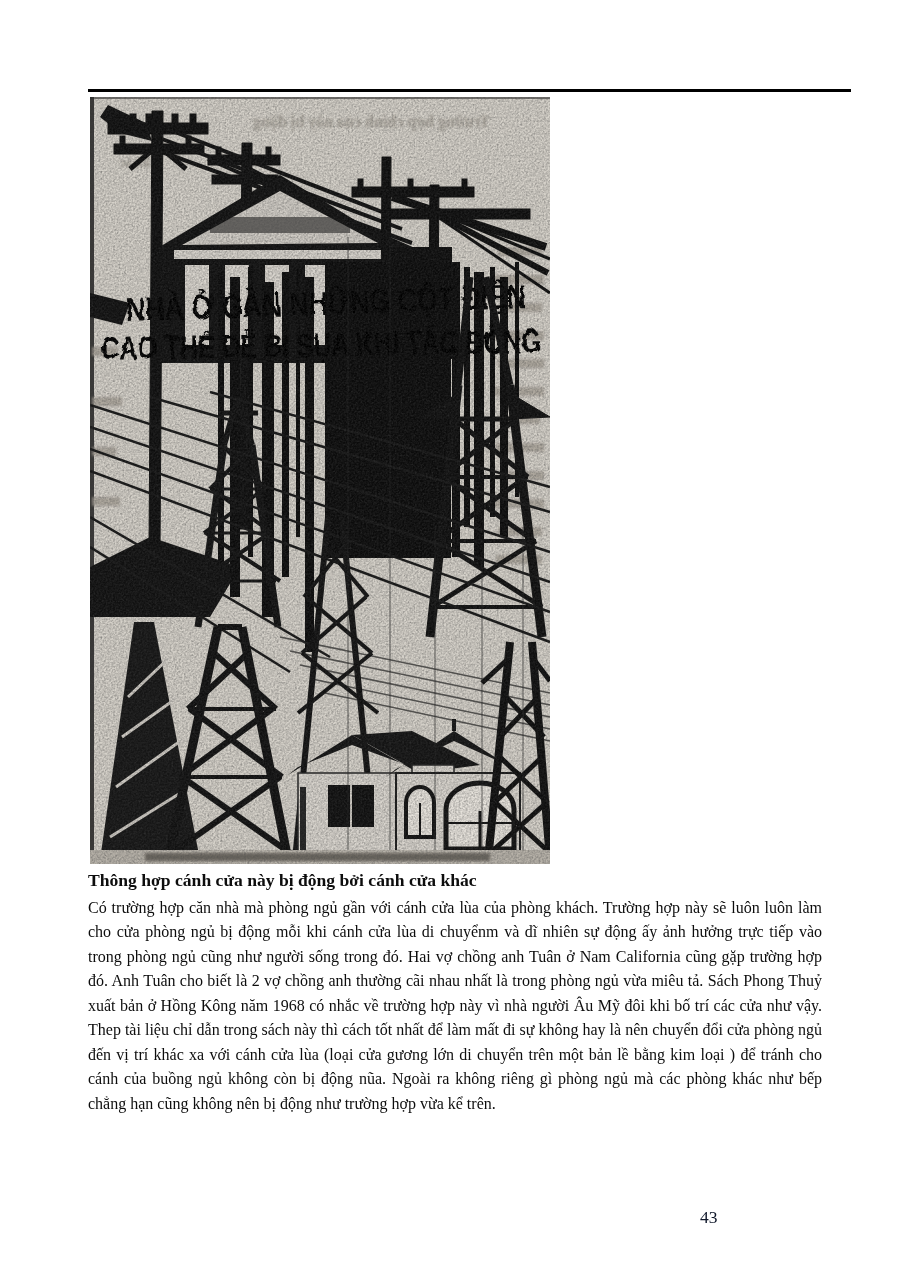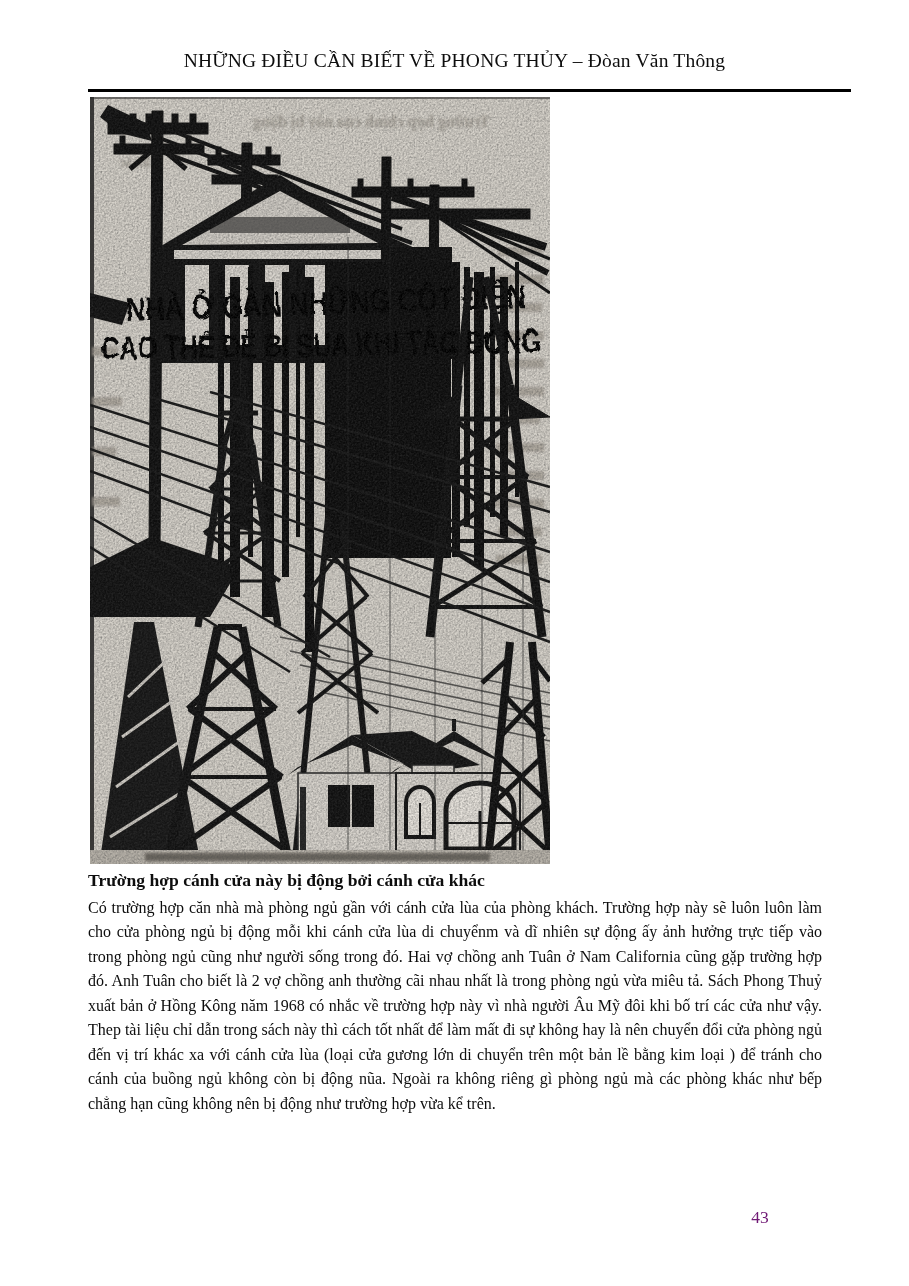--- a/index.html
+++ b/index.html
@@ -20,32 +20,31 @@
   .figure-wrap svg{display:block;}
   .fig-caption{
     position:absolute;top:870px;left:88px;width:740px;
     font-size:17.6px;font-weight:bold;color:#0d0d0d;
   }
   .body-text{
     position:absolute;top:896px;left:88px;width:734px;
     font-size:16px;line-height:24.45px;text-align:justify;color:#0d0d0d;
   }
   .page-number{
-    position:absolute;top:1207px;left:700px;width:120px;text-align:center;
-    font-size:17.5px;color:#701a75;
+    position:absolute;top:1207px;left:700px;width:120px;text-align:left;
+    font-size:17.5px;color:#0f172a;
   }
   .ovtext{font-family:"Liberation Sans", sans-serif;font-weight:bold;fill:#050505;}
   .ghost{font-family:"Liberation Serif", serif;font-weight:bold;fill:#9a948b;}
 </style>
 </head>
 <body>
 
 <div class="sheet">
 
-  <div class="header-title">NHỮNG ĐIỀU CẦN BIẾT VỀ PHONG THỦY – Đòan Văn Thông</div>
   <div class="header-rule"></div>
 
   <div class="figure-wrap">
     <svg width="460" height="767" viewBox="0 0 460 767" xmlns="http://www.w3.org/2000/svg">
       <defs>
         <filter id="speckle" x="0" y="0" width="100%" height="100%">
           <feTurbulence type="fractalNoise" baseFrequency="0.55" numOctaves="2" result="n"></feTurbulence>
           <feColorMatrix in="n" type="matrix" values="0 0 0 0 0.06  0 0 0 0 0.06  0 0 0 0 0.06  0.9 0.9 0.9 0 -1.05"></feColorMatrix>
         </filter>
         <filter id="rough">
@@ -309,19 +308,19 @@
 
       <g>
         <rect x="0" y="753" width="460" height="14" fill="#b6b1a8"></rect>
         <rect x="55" y="756" width="345" height="8" fill="#6a665f" filter="url(#blur2)"></rect>
       </g>
 
       <rect x="0" y="0" width="460" height="767" filter="url(#speckle)" opacity="0.5"></rect>
     </svg>
   </div>
 
-  <div class="fig-caption">Trường hợp cánh cửa này bị động bởi cánh cửa khác</div>
+  <div class="fig-caption">Thông hợp cánh cửa này bị động bởi cánh cửa khác</div>
 
   <div class="body-text">Có trường hợp căn nhà mà phòng ngủ gần với cánh cửa lùa của phòng khách. Trường hợp này sẽ luôn luôn làm cho cửa phòng ngủ bị động mỗi khi cánh cửa lùa di chuyểnm và dĩ nhiên sự động ấy ảnh hưởng trực tiếp vào trong phòng ngủ cũng như người sống trong đó. Hai vợ chồng anh Tuân ở Nam California cũng gặp trường hợp đó. Anh Tuân cho biết là 2 vợ chồng anh thường cãi nhau nhất là trong phòng ngủ vừa miêu tả. Sách Phong Thuỷ xuất bản ở Hồng Kông năm 1968 có nhắc về trường hợp này vì nhà người Âu Mỹ đôi khi bố trí các cửa như vậy. Thep tài liệu chỉ dẫn trong sách này thì cách tốt nhất để làm mất đi sự không hay là nên chuyển đổi cửa phòng ngủ đến vị trí khác xa với cánh cửa lùa (loại cửa gương lớn di chuyển trên một bản lề bằng kim loại ) để tránh cho cánh của buồng ngủ không còn bị động nũa. Ngoài ra không riêng gì phòng ngủ mà các phòng khác như bếp chẳng hạn cũng không nên bị động như trường hợp vừa kể trên.</div>
 
   <div class="page-number">43</div>
 
 </div>
 
 </body></html>

